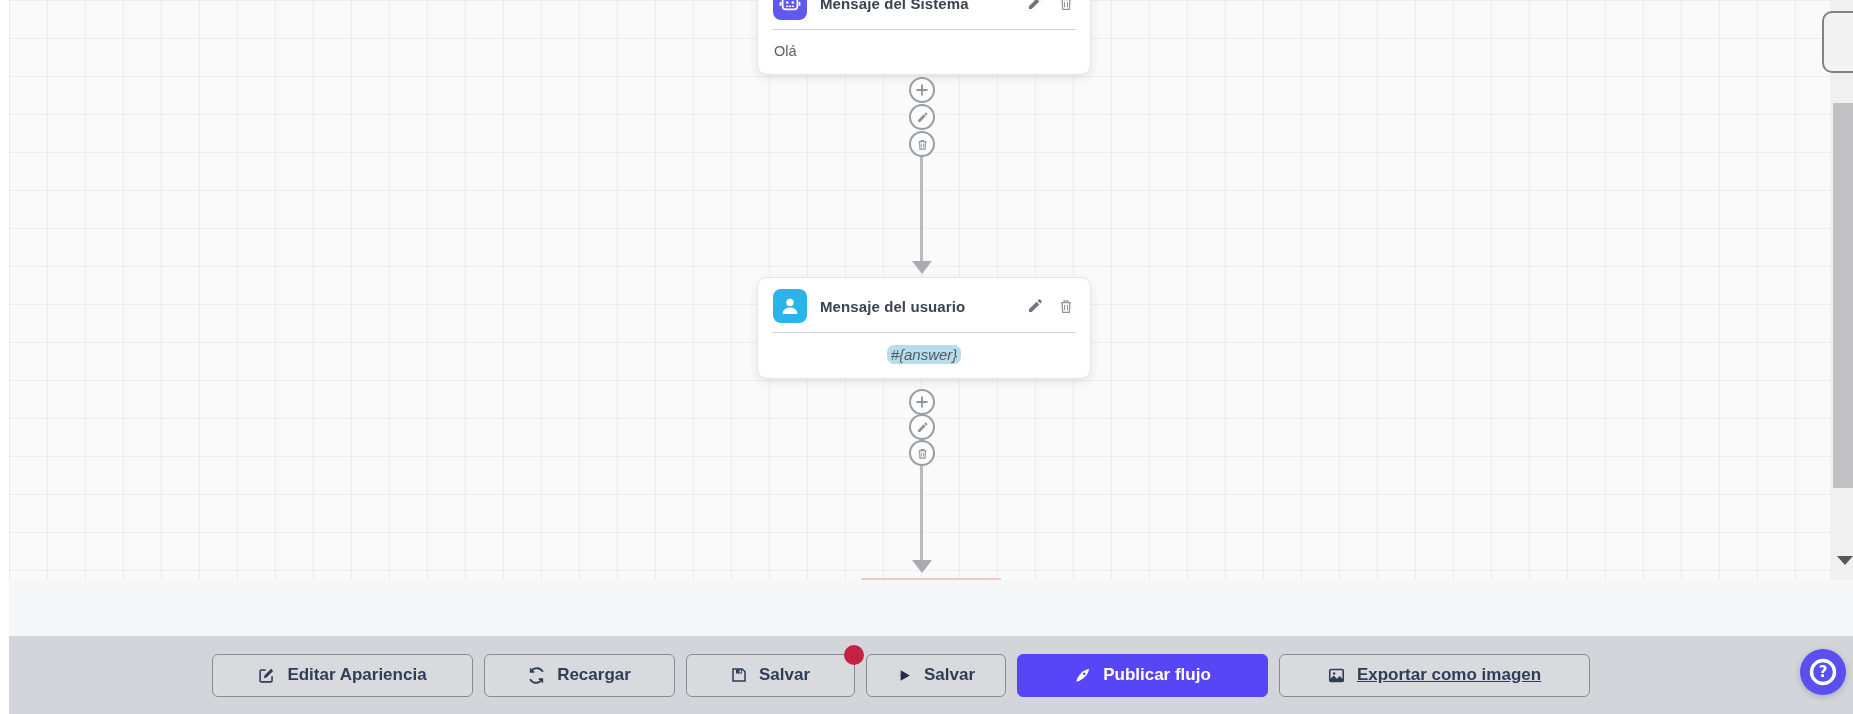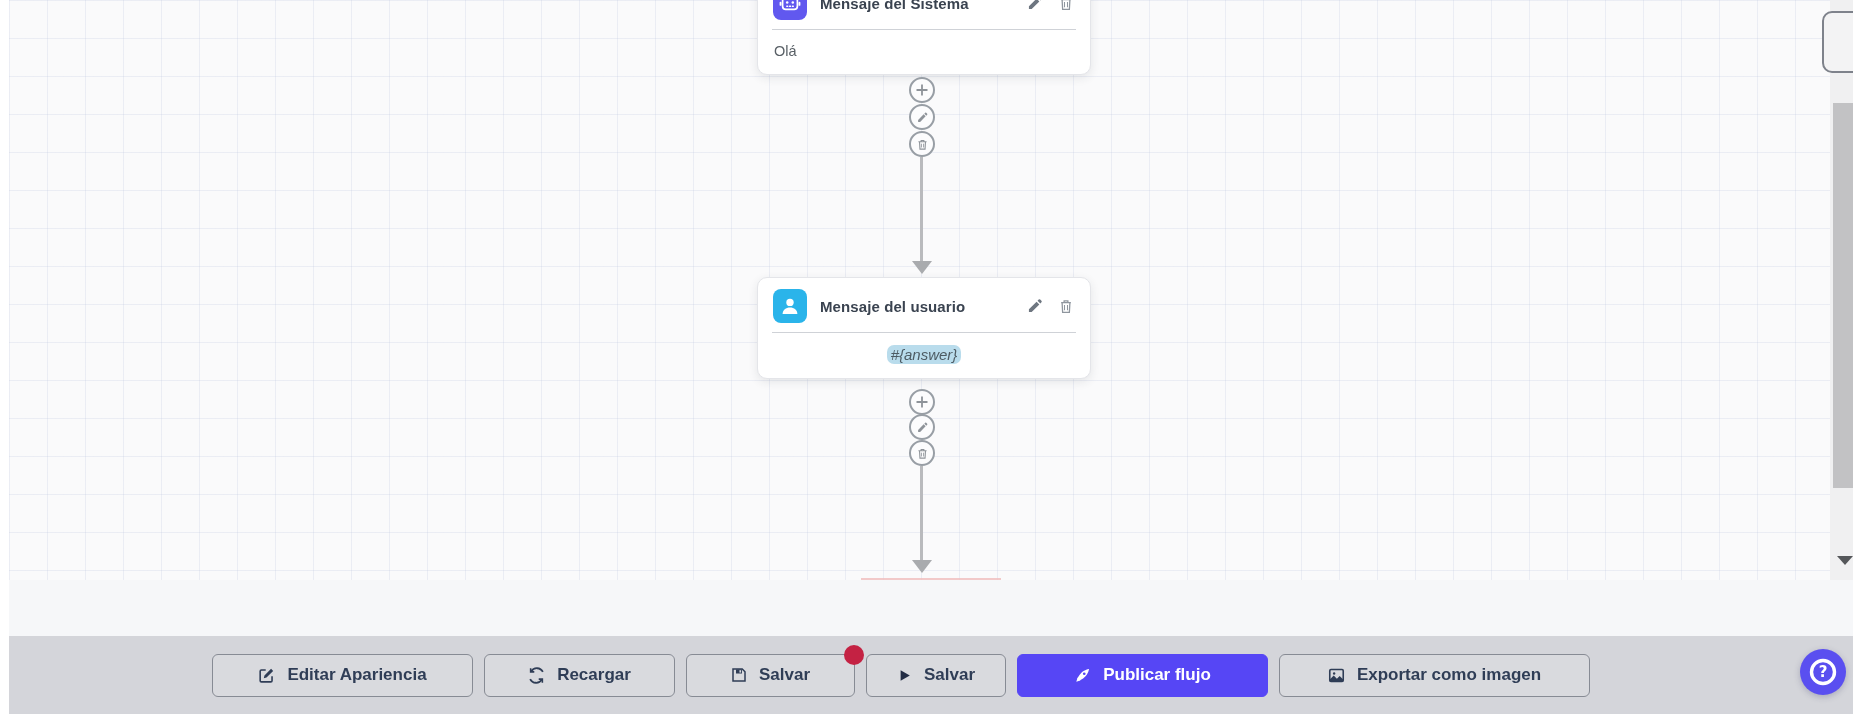--- a/index.html
+++ b/index.html
@@ -57,21 +57,21 @@
 
   
   .bottom-strip { position:absolute; left:0; top:580px; width:1853px; height:56px; background:#f6f7f9; }
   .toolbar { position:absolute; left:0; top:636px; width:1853px; height:78px; background:#d4d5da;
     display:flex; align-items:center; justify-content:center; gap:11px; }
   .toolbar-inner { display:flex; gap:11px; transform:translateX(-35px); }
   .tb-btn { position:relative; height:43px; display:flex; align-items:center; justify-content:center;
     gap:11px; background:#d9dade; border:1px solid #878b94; border-radius:6px;
     color:#2f3d56; font-size:17px; font-weight:700; cursor:pointer; }
   .tb-btn svg { flex:0 0 auto; }
-  .w1{width:261px;} .w2{width:191px;} .w3{width:169px;text-align:center;} .w4{width:140px;} .w5{width:251px;} .w6{width:311px;}
+  .w1{width:261px;} .w2{width:191px;} .w3{width:169px;text-align:center;} .w4{width:140px;} .w5{width:251px;} .w6{width:311px;text-decoration:underline;}
   .tb-btn.primary { background:#5646f5; border-color:#5646f5; color:#ffffff; }
   .unsaved-badge { position:absolute; top:-10px; right:-10px; width:20px; height:20px;
     border-radius:50%; background:#c42243; }
   .right-edge { position:absolute; right:0; top:580px; width:5px; height:134px; background:#fbfbfc; }
 
   .help-fab { position:absolute; right:16px; top:649px; width:46px; height:46px; border-radius:50%;
     background:#5a4ff0; display:flex; align-items:center; justify-content:center;
     cursor:pointer; box-shadow:0 2px 6px rgba(40,40,90,.25); }
 </style>
 </head>

